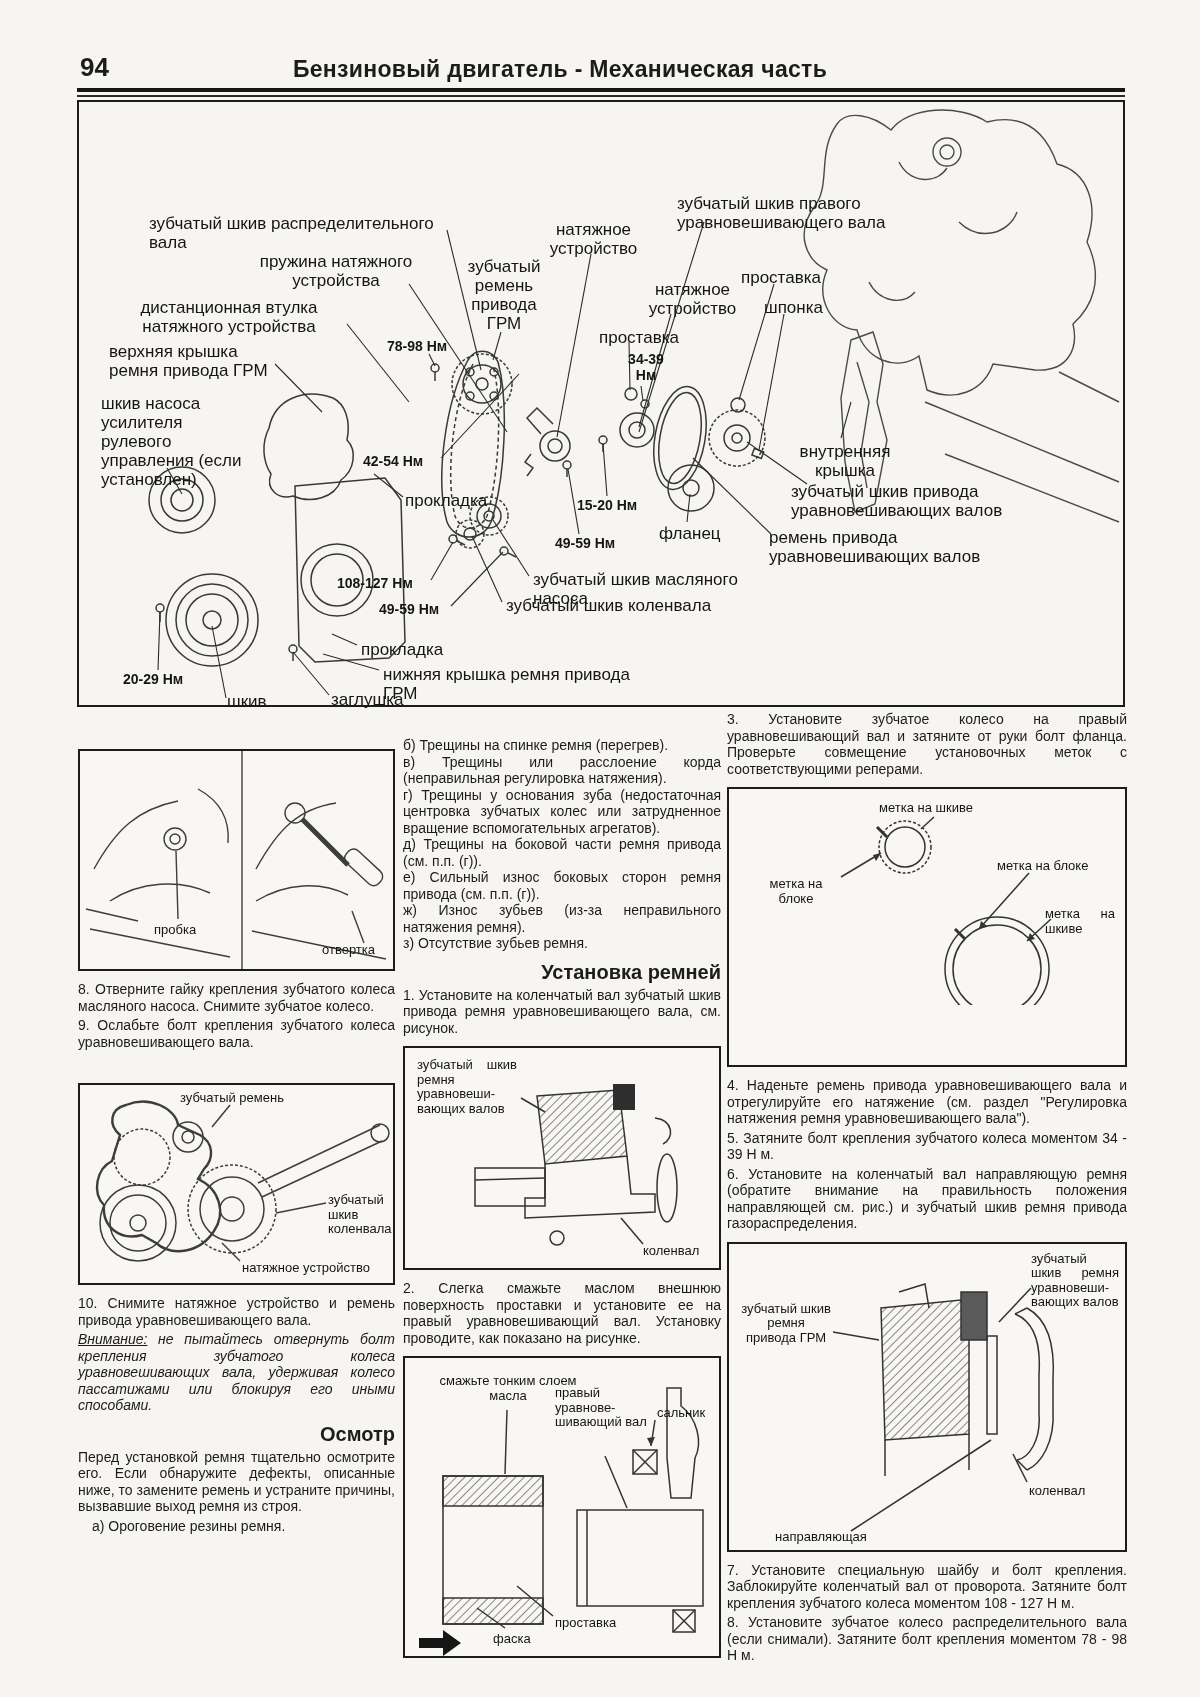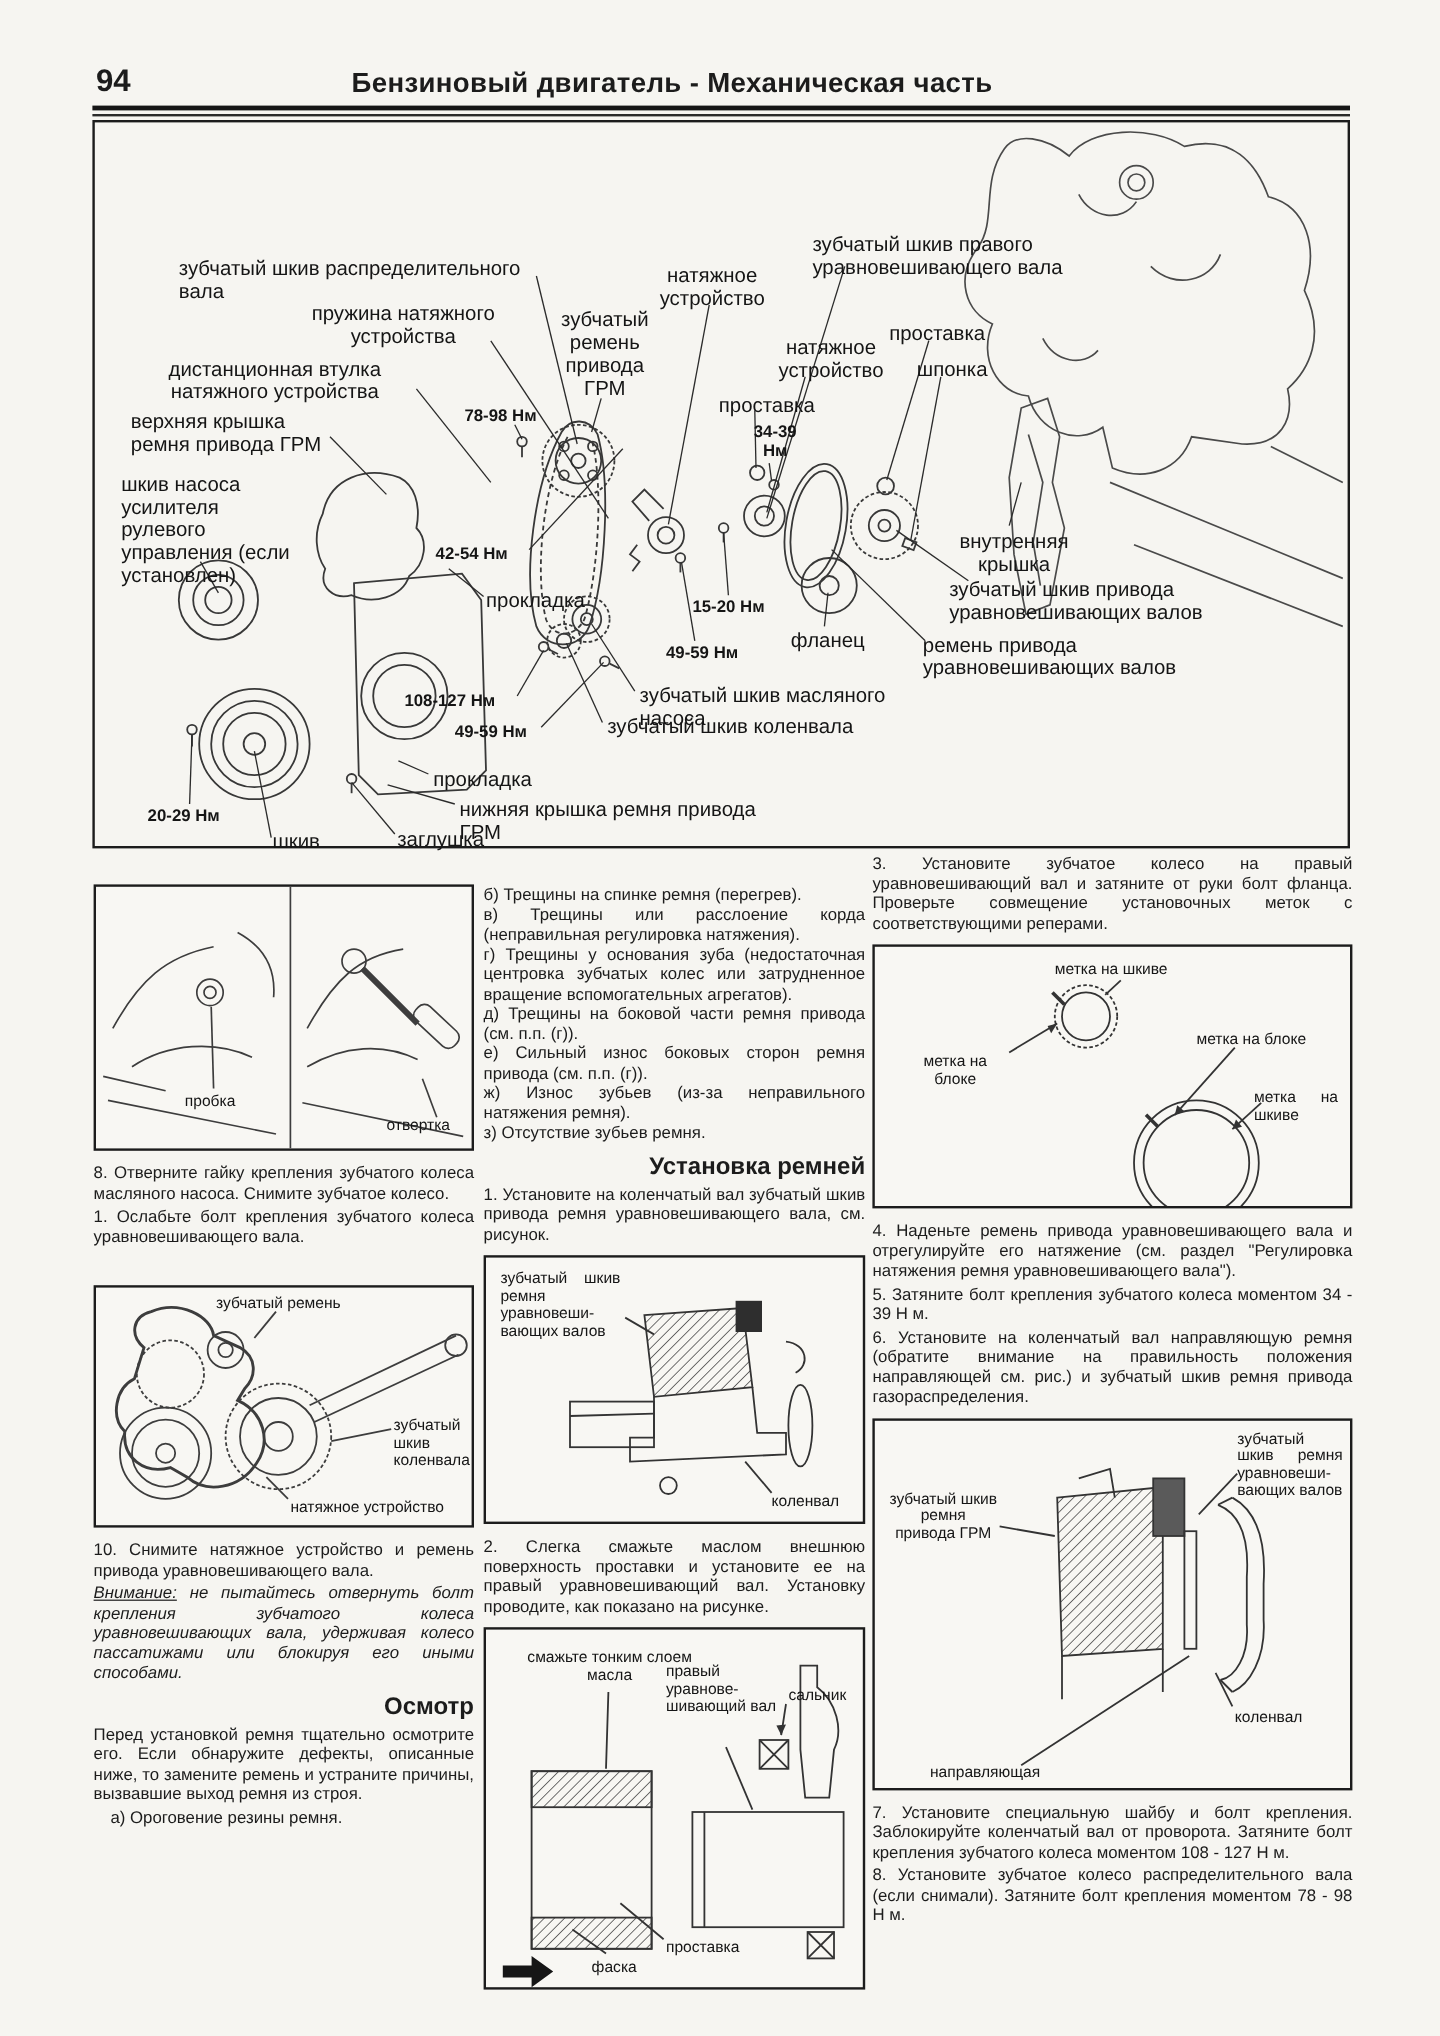--- a/index.html
+++ b/index.html
@@ -176,21 +176,21 @@
     <div class="lbl" style="left:427px;top:494px;width:210px">зубчатый шкив коленвала</div>
     <div class="lbl" style="left:282px;top:538px;width:85px">прокладка</div>
     <div class="lbl" style="left:304px;top:563px;width:250px">нижняя крышка ремня привода ГРМ</div>
     <div class="lbl tq" style="left:44px;top:570px;width:78px">20-29 Нм</div>
     <div class="lbl" style="left:148px;top:590px;width:50px">шкив</div>
     <div class="lbl" style="left:252px;top:588px;width:80px">заглушка</div>
   </div>
 
   <div class="col" style="left:78px;top:733px;width:317px">
 
-    <div class="dbox" style="height:222px;margin-top:4px">
+    <div class="dbox" style="height:222px;margin-top:16px">
       <svg class="art" width="313" height="218" viewBox="0 0 313 218">
         <g stroke="#3d3d3d" fill="none" stroke-width="1.4">
           <line x1="162" y1="0" x2="162" y2="218"></line>
           <path d="M14,118 C36,78 58,58 98,50"></path>
           <path d="M118,38 C140,50 150,68 148,92"></path>
           <path d="M30,150 C60,130 100,128 130,142"></path>
           <path d="M10,178 L150,206"></path>
             <path d="M6,158 L58,170"></path>
           <circle cx="95" cy="88" r="11"></circle>
             <circle cx="95" cy="88" r="5"></circle>
@@ -202,21 +202,21 @@
           <line x1="222" y1="68" x2="268" y2="114" stroke-width="5"></line>
           <rect x="262" y="108" width="44" height="17" rx="7" transform="rotate(43 284 116)"></rect>
           <line x1="284" y1="192" x2="272" y2="160"></line>
         </g>
       </svg>
       <div class="dl" style="left:74px;top:172px;width:60px">пробка</div>
       <div class="dl" style="left:242px;top:192px;width:70px">отвертка</div>
     </div>
 
     <p>8. Отверните гайку крепления зубчатого колеса масляного насоса. Снимите зубчатое колесо.</p>
-    <p>1. Ослабьте болт крепления зубчатого колеса уравновешивающего вала.</p>
+    <p>9. Ослабьте болт крепления зубчатого колеса уравновешивающего вала.</p>
 
     <div class="dbox" style="height:202px;margin-top:33px">
       <svg class="art" width="313" height="198" viewBox="0 0 313 198">
         <g stroke="#3d3d3d" fill="none" stroke-width="1.5">
           <circle cx="62" cy="72" r="28" stroke-dasharray="3 2"></circle>
           <circle cx="58" cy="138" r="38"></circle>
             <circle cx="58" cy="138" r="28"></circle>
             <circle cx="58" cy="138" r="8"></circle>
           <circle cx="152" cy="124" r="44" stroke-dasharray="3 2"></circle>
             <circle cx="152" cy="124" r="32"></circle>
@@ -316,21 +316,21 @@
       <div class="dl" style="left:150px;top:28px;width:92px">правый уравнове- шивающий вал</div>
       <div class="dl" style="left:252px;top:48px;width:60px">сальник</div>
       <div class="dl" style="left:150px;top:258px;width:90px">проставка</div>
       <div class="dl" style="left:88px;top:274px;width:60px">фаска</div>
     </div>
   </div>
 
   <div class="col" style="left:727px;top:705px;width:400px">
     <p style="margin-top:6px">3. Установите зубчатое колесо на правый уравновешивающий вал и затяните от руки болт фланца. Проверьте совмещение установочных меток с соответствующими реперами.</p>
 
-    <div class="dbox" style="height:220px">
+    <div class="dbox" style="height:280px">
       <svg class="art" width="396" height="216" viewBox="0 0 396 216">
         <g stroke="#333" fill="none" stroke-width="1.5">
           <circle cx="176" cy="58" r="26" stroke-dasharray="3 2"></circle>
           <circle cx="176" cy="58" r="20"></circle>
           <line x1="148" y1="38" x2="158" y2="48" stroke-width="3"></line>
           <line x1="205" y1="28" x2="192" y2="40"></line>
           <line x1="112" y1="88" x2="152" y2="64"></line>
           <polygon points="152,64 144,66 147,72" fill="#333" stroke="none"></polygon>
           <circle cx="268" cy="180" r="52"></circle>
             <circle cx="268" cy="180" r="44"></circle>

